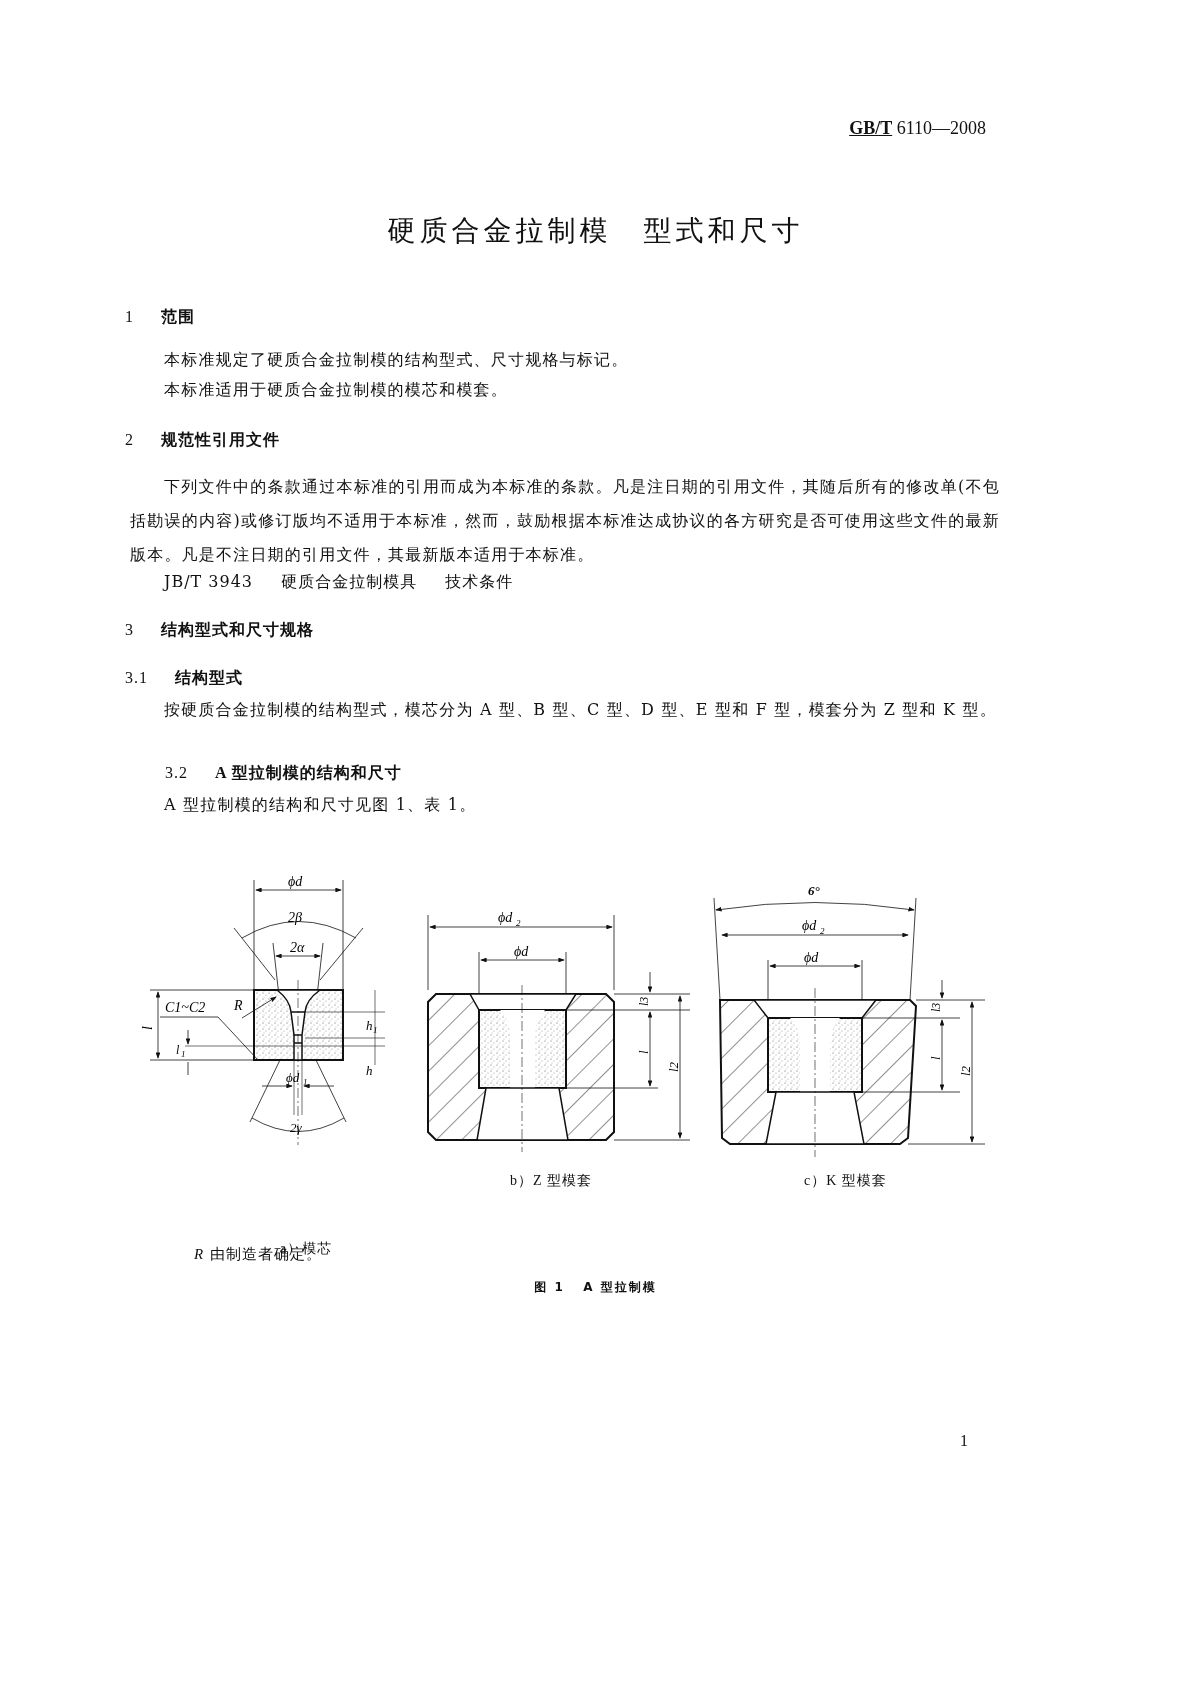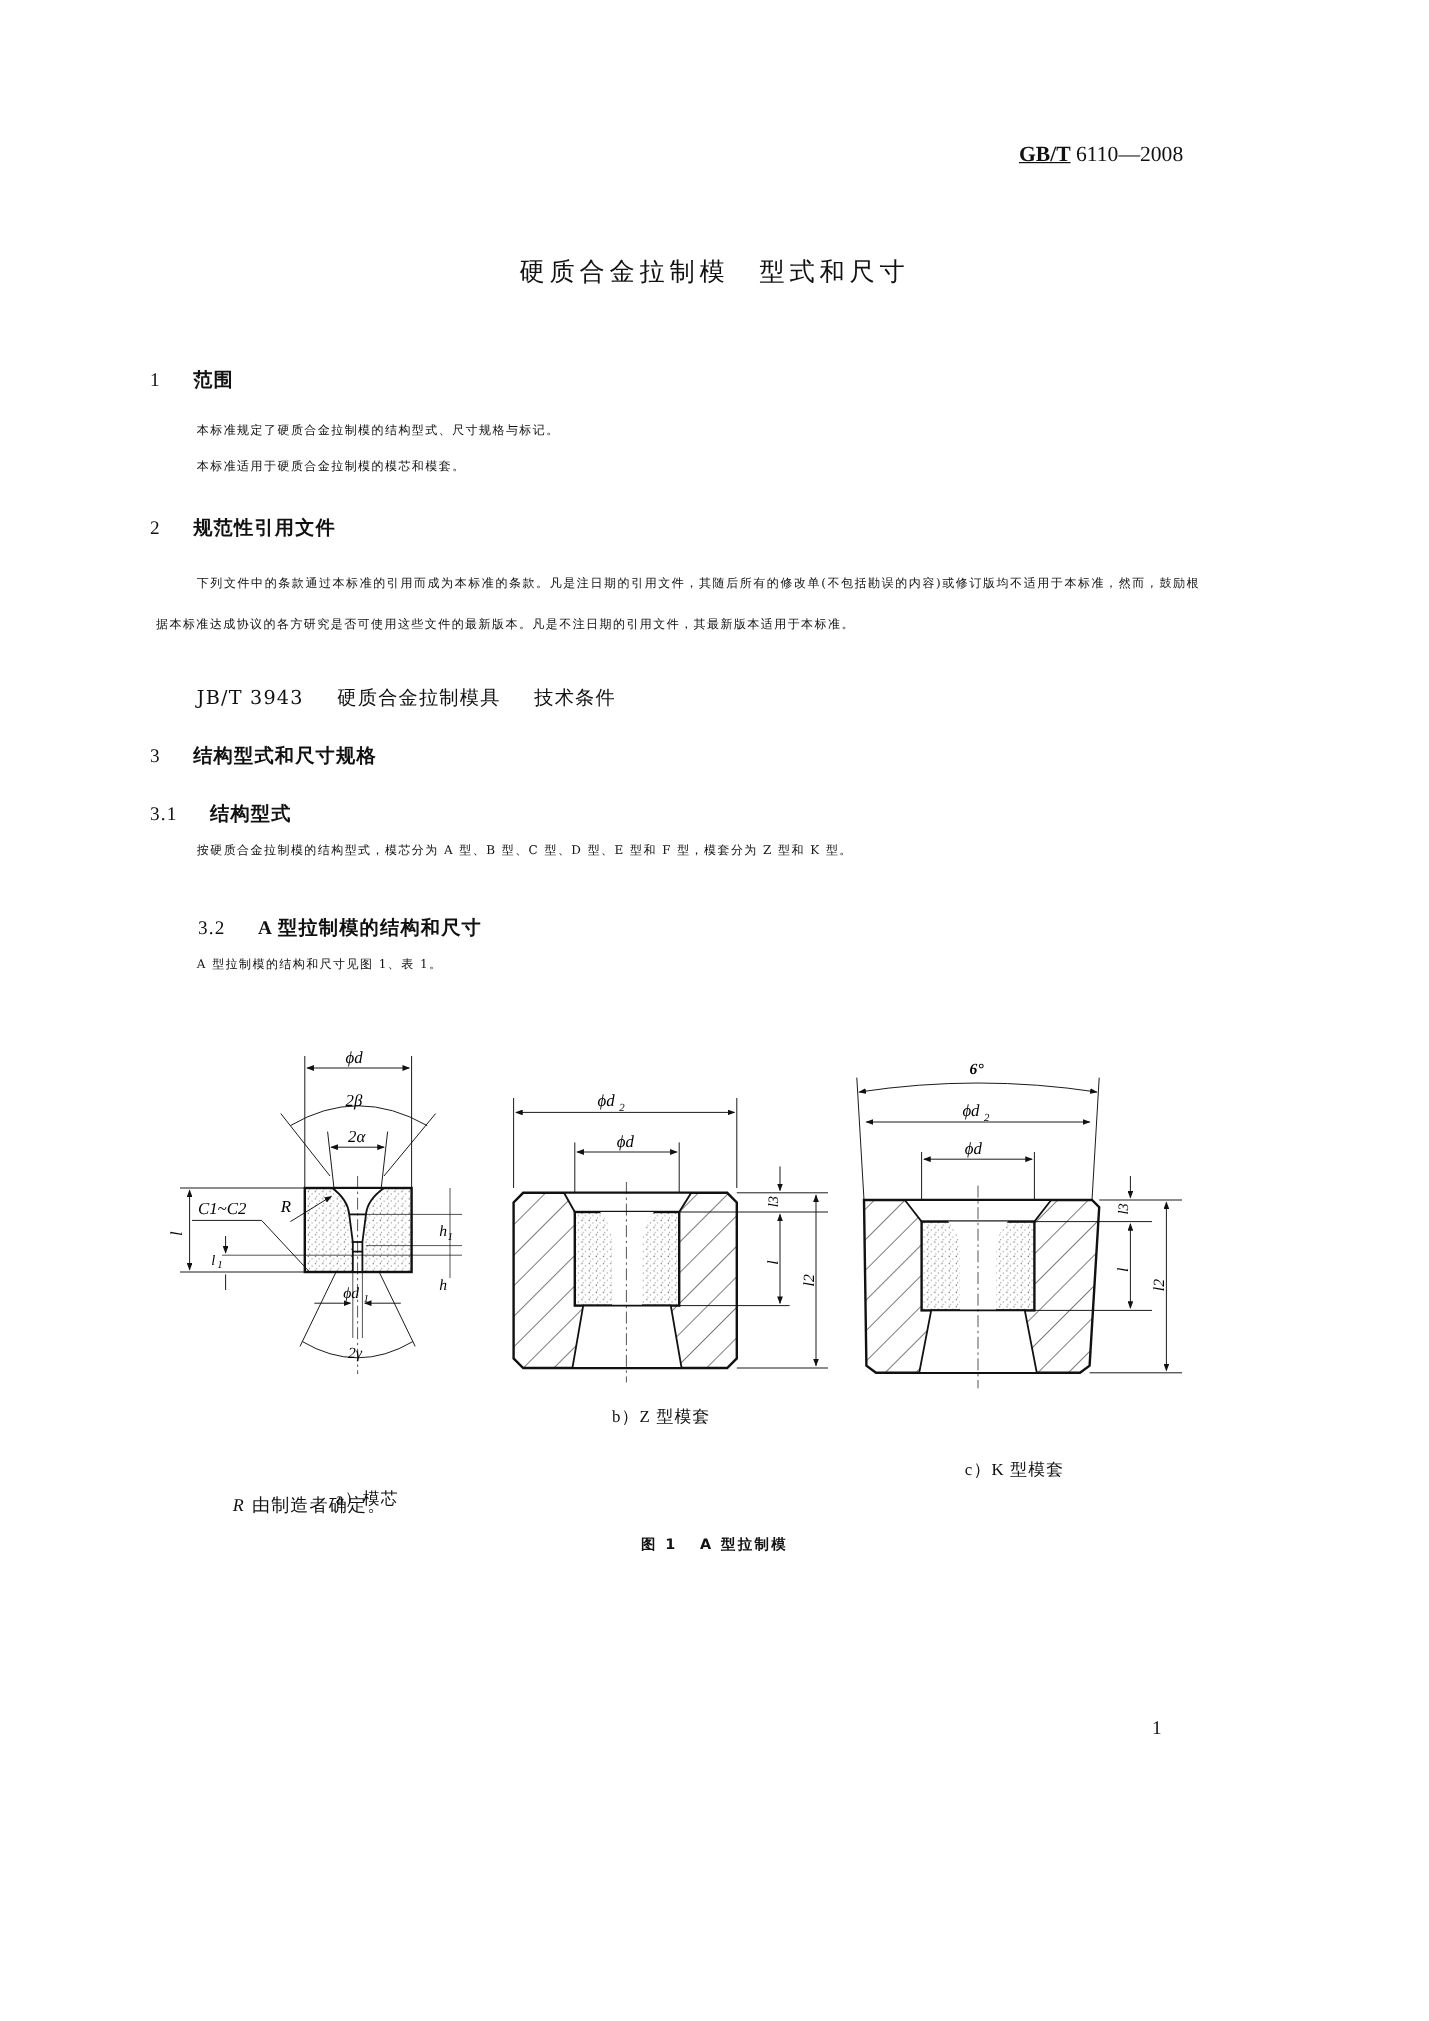--- a/index.html
+++ b/index.html
@@ -1,26 +1,26 @@
 <!DOCTYPE html>
 <html><head>
 <meta charset="utf-8">
 <style>
   html, body { margin: 0; padding: 0; background: #ffffff; }
   body { width: 1191px; height: 1684px; position: relative; overflow: hidden;
          font-family: "DejaVu Serif", "Liberation Serif", serif; color: #111; }
   .abs { position: absolute; }
   .std-no { top: 118px; right: 205px; font-size: 18px; font-family: "Liberation Serif", serif; }
   .std-no b { font-weight: bold; text-decoration: underline; }
-  .doc-title { top: 212px; left: 0; width: 1191px; text-align: center; font-size: 21px;
+  .doc-title { top: 212px; left: 0; width: 1191px; text-align: center; font-size: 28px;
                font-family: "DejaVu Sans", sans-serif; letter-spacing: 4px; }
   .h1 { font-family: Liberation Serif, serif; font-size: 16px; font-weight: bold; letter-spacing: 1px; }
   .h1 .num { display: inline-block; width: 36px; font-weight: normal; }
   .h2 .num { width: 50px; }
-  .para { font-size: 10px; line-height: 34px; left: 130px; width: 870px; letter-spacing: 1.2px; text-align: justify; }
+  .para { font-size: 16px; line-height: 34px; left: 130px; width: 870px; letter-spacing: 1.2px; text-align: justify; }
   .indent { text-indent: 34px; }
   .ref { font-size: 16px; left: 164px; letter-spacing: 1px; }
   .ref span { margin-right: 22px; }
   .sub { font-size: 14px; font-family: "Liberation Serif", serif; letter-spacing: 1px; }
   .fig-cap { top: 1279px; left: 0; width: 1191px; text-align: center; font-size: 12px;
              font-family: "DejaVu Sans", sans-serif; font-weight: bold; letter-spacing: 2px; }
   .note { top: 1245px; left: 164px; font-size: 15px; letter-spacing: 1px; margin-left: 30px; }
   .note i { font-family: "Liberation Serif", serif; }
   .page-num { top: 1432px; left: 960px; font-size: 16px; font-family: "Liberation Serif", serif; }
   svg text { font-family: "Liberation Serif", serif; font-style: italic; }
@@ -190,21 +190,21 @@
     <line x1="812" y1="160" x2="812" y2="230" stroke="#111" stroke-width="0.8" marker-end="url(#arr)" marker-start="url(#arrs)"></line>
     <text x="802" y="152" font-size="12" transform="rotate(-90 806 148)">l3</text>
     <text x="802" y="200" font-size="13" transform="rotate(-90 806 196)">l</text>
     <line x1="842" y1="142" x2="842" y2="282" stroke="#111" stroke-width="0.8" marker-end="url(#arr)" marker-start="url(#arrs)"></line>
     <text x="832" y="216" font-size="13" transform="rotate(-90 836 212)">l2</text>
   </g>
 </svg>
 
 <div class="abs sub" style="top:1240px; left:232px;margin-left:48px;">a）模芯</div>
 <div class="abs sub" style="top:1172px; left:510px;">b）Z 型模套</div>
-<div class="abs sub" style="top:1172px; left:804px;margin-top:44px;">c）K 型模套</div>
+<div class="abs sub" style="top:1172px; left:804px;">c）K 型模套</div>
 
 <div class="abs note">
   <i>R</i>
   <span>由制造者确定。</span>
 </div>
 
 <div class="abs fig-cap">
   <span>图 1</span>&nbsp;&nbsp;&nbsp;<span>A 型拉制模</span>
 </div>
 

